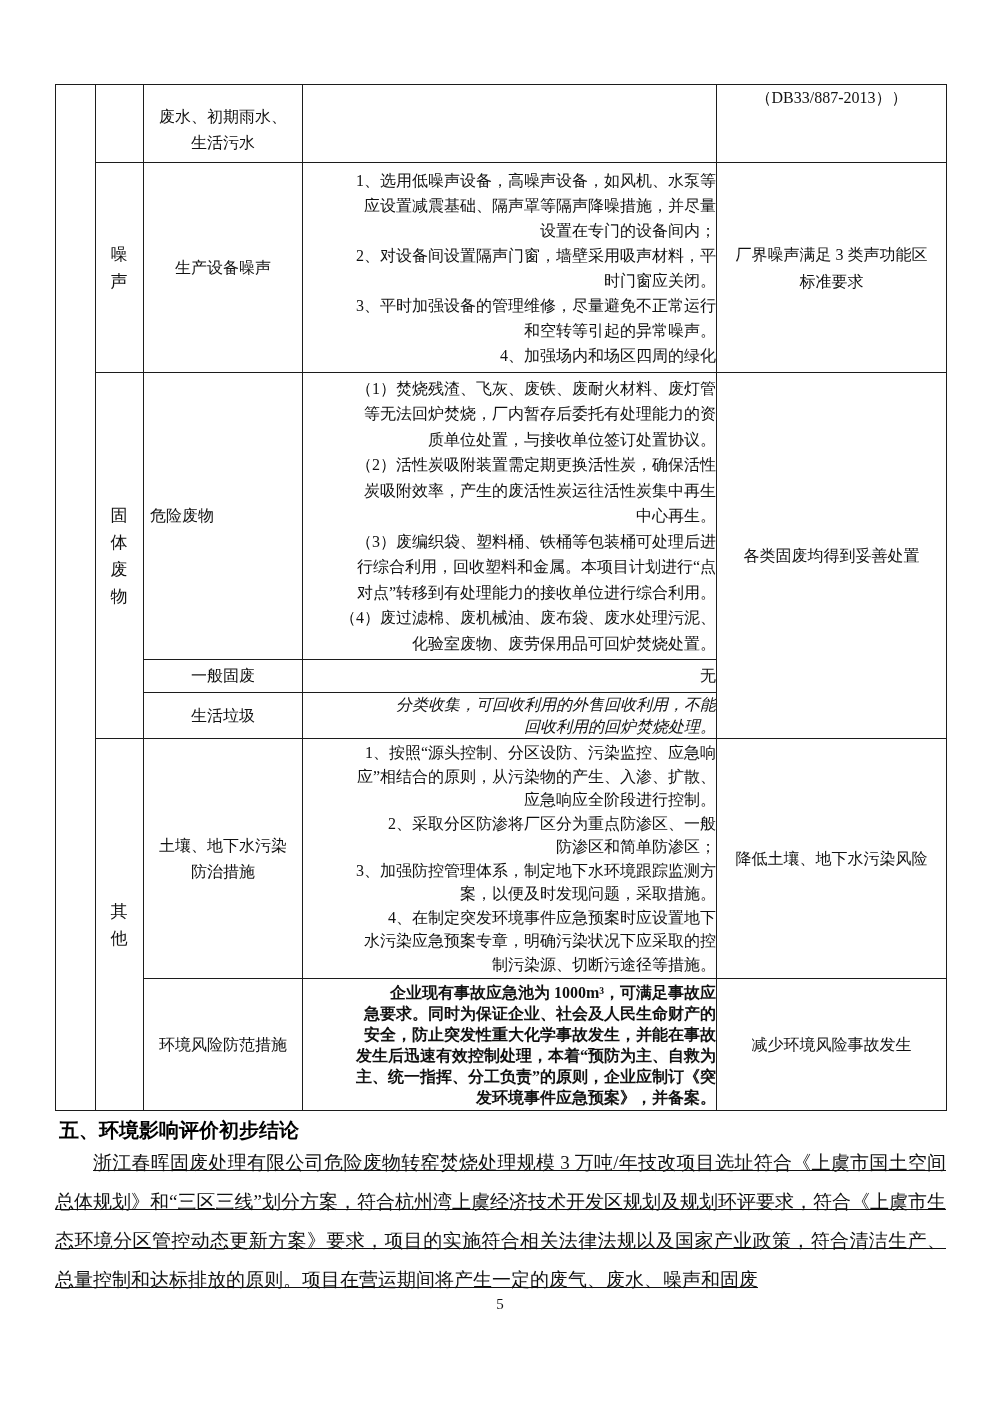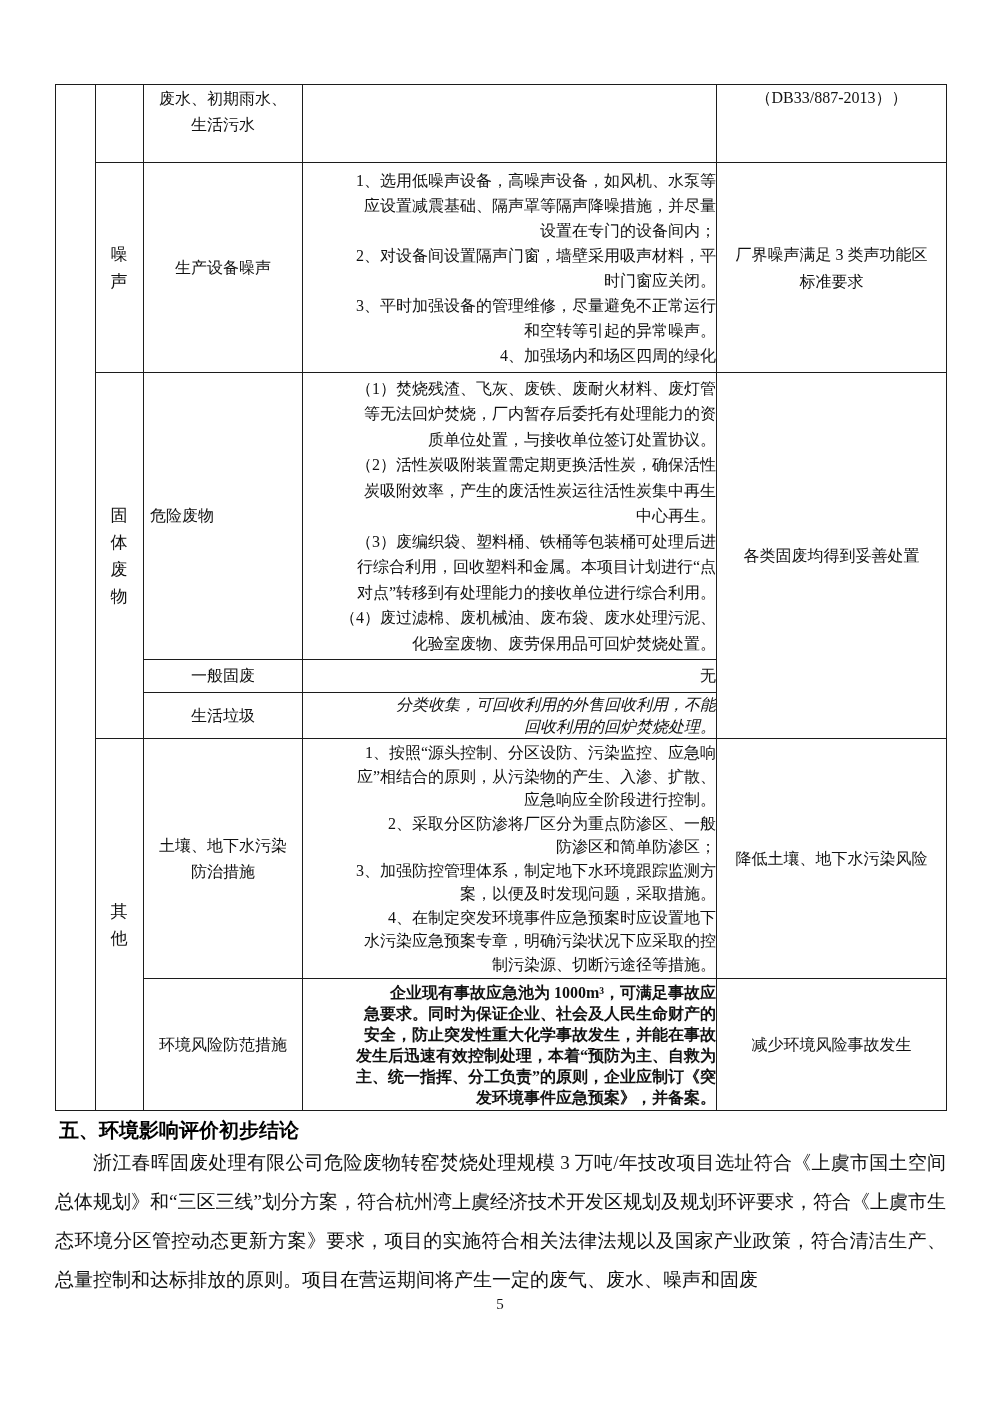--- a/index.html
+++ b/index.html
@@ -37,21 +37,21 @@
     text-align: center;
     font-size: 17px;
     line-height: 27px;
     letter-spacing: 1px;
   }
   td.c-sub {
     text-align: center;
     line-height: 26px;
     padding: 2px 4px;
   }
-  td.c-sub.sub-top { vertical-align: top; padding-top: 1px; }
+  td.c-sub.sub-top { vertical-align: top; padding-top: 19px; }
   td.c-sub.sub-left { text-align: left; padding-left: 6px; margin-left: 36px; }
   td.c-meas {
     vertical-align: top;
     text-align: right;
     padding: 3px 6px 0 8px;
     line-height: 25px;
   }
   td.c-res {
     text-align: center;
     line-height: 27px;
@@ -90,20 +90,21 @@
     position: absolute;
     left: 55px;
     top: 1143px;
     width: 891px;
     margin: 0;
     font-size: 19px;
     line-height: 39px;
     text-align: justify;
     text-justify: inter-ideograph;
     text-indent: 2em;
+    text-decoration: underline;
   }
   .page-number {
     position: absolute;
     left: 0;
     top: 1294px;
     width: 1000px;
     text-align: center;
     font-size: 15px;
     line-height: 20px;
   }

